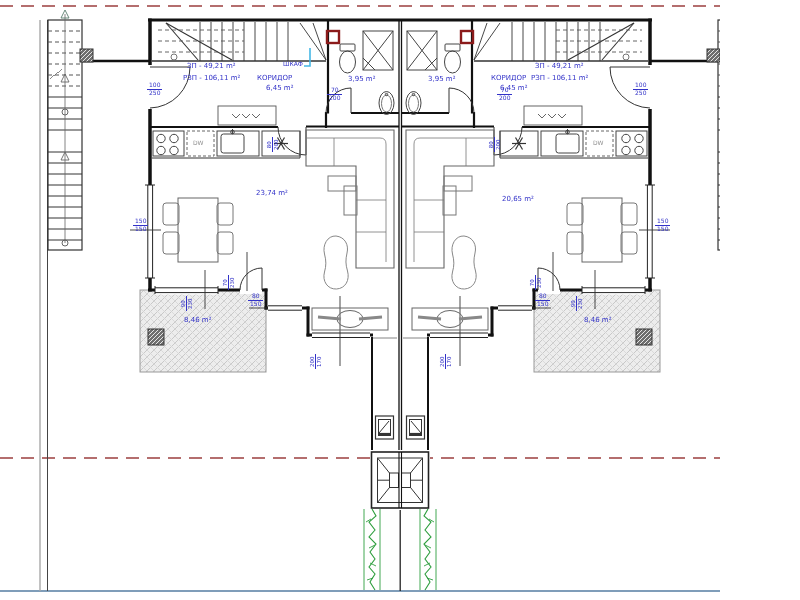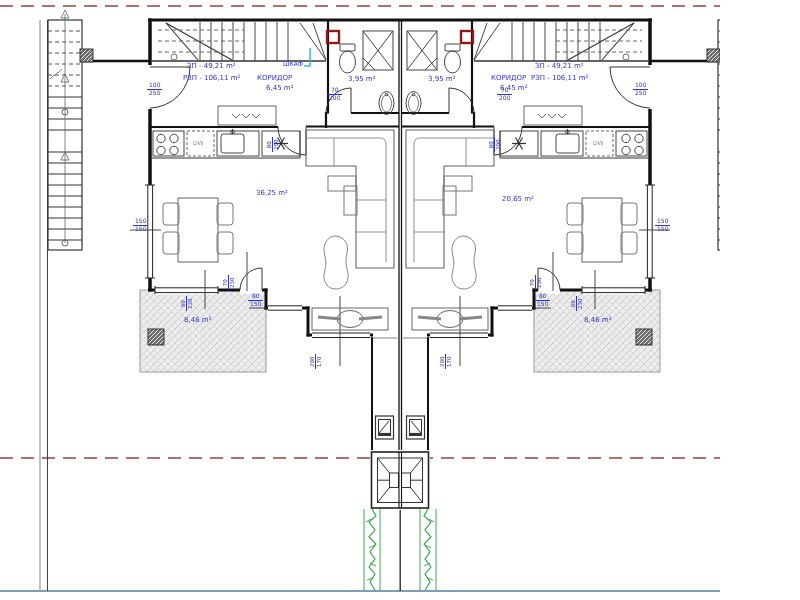--- a/index.html
+++ b/index.html
@@ -519,21 +519,21 @@
 <div class="lbl" style="left:257px;top:74px;">КОРИДОР</div>
 <div class="lbl" style="left:266px;top:84px;">6,45 m²</div>
 <div class="lbl" style="left:491px;top:74px;">КОРИДОР</div>
 <div class="lbl" style="left:500px;top:84px;">6,45 m²</div>
 
 <div class="lbl lbl-sm" style="left:283px;top:60px;">ШКАФ</div>
 
 <div class="lbl" style="left:348px;top:75px;">3,95 m²</div>
 <div class="lbl" style="left:428px;top:75px;">3,95 m²</div>
 
-<div class="lbl" style="left:256px;top:189px;">36,25 m²</div>
+<div class="lbl" style="left:256px;top:189px;">23,74 m²</div>
 <div class="lbl" style="left:502px;top:195px;">20,65 m²</div>
 
 <div class="lbl" style="left:184px;top:316px;">8,46 m²</div>
 <div class="lbl" style="left:584px;top:316px;">8,46 m²</div>
 
 <div class="lbl lbl-gray" style="left:193px;top:139px;">DW</div>
 <div class="lbl lbl-gray" style="left:593px;top:139px;">DW</div>
 
 <div class="frac" style="position:absolute;left:147px;top:82px;">
   <span class="num">100</span>

